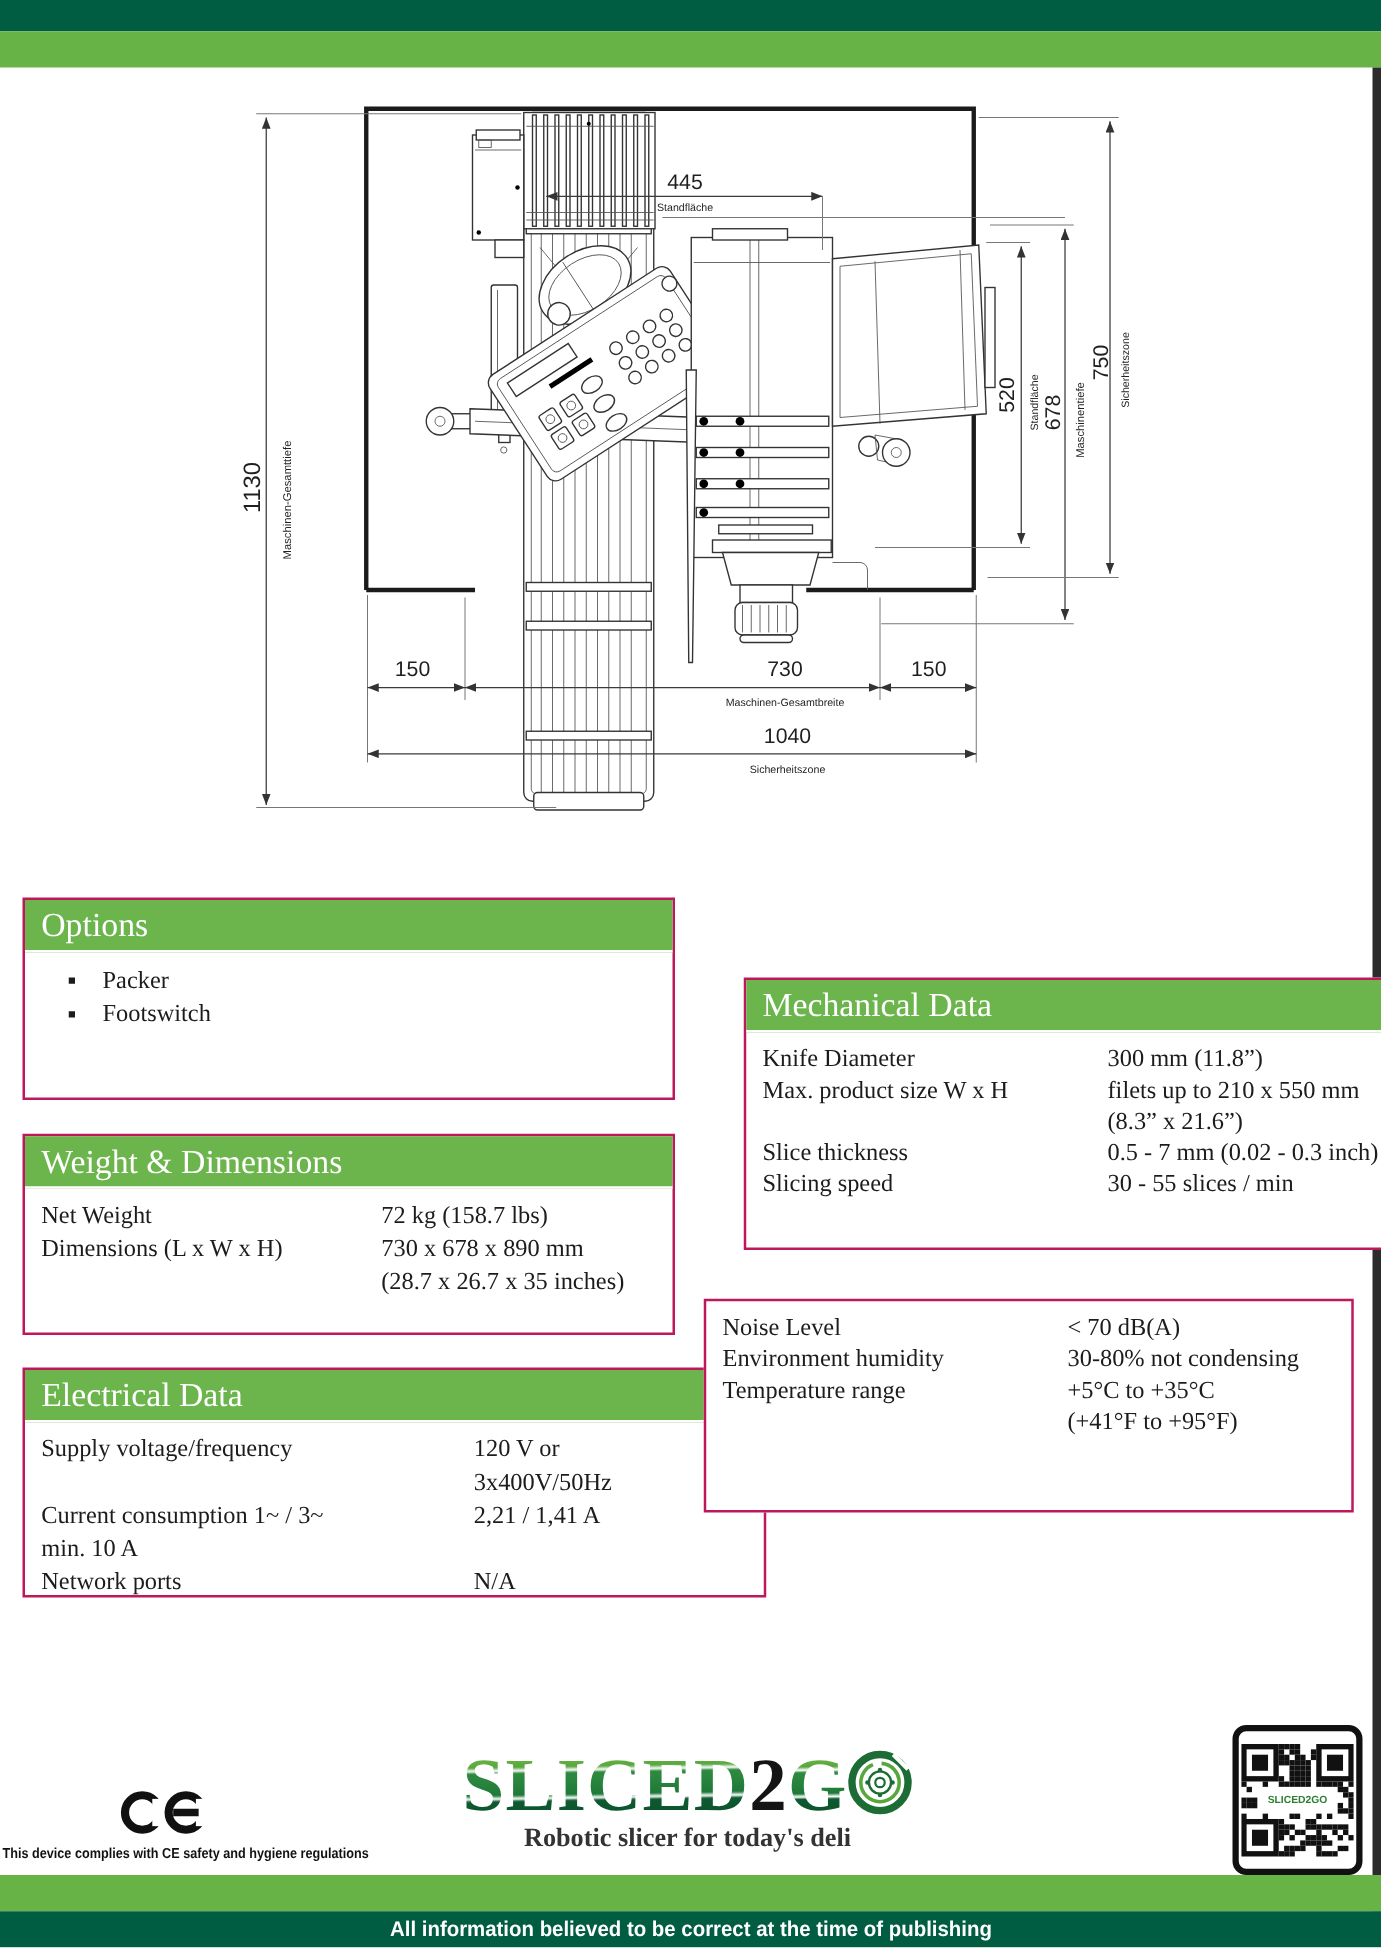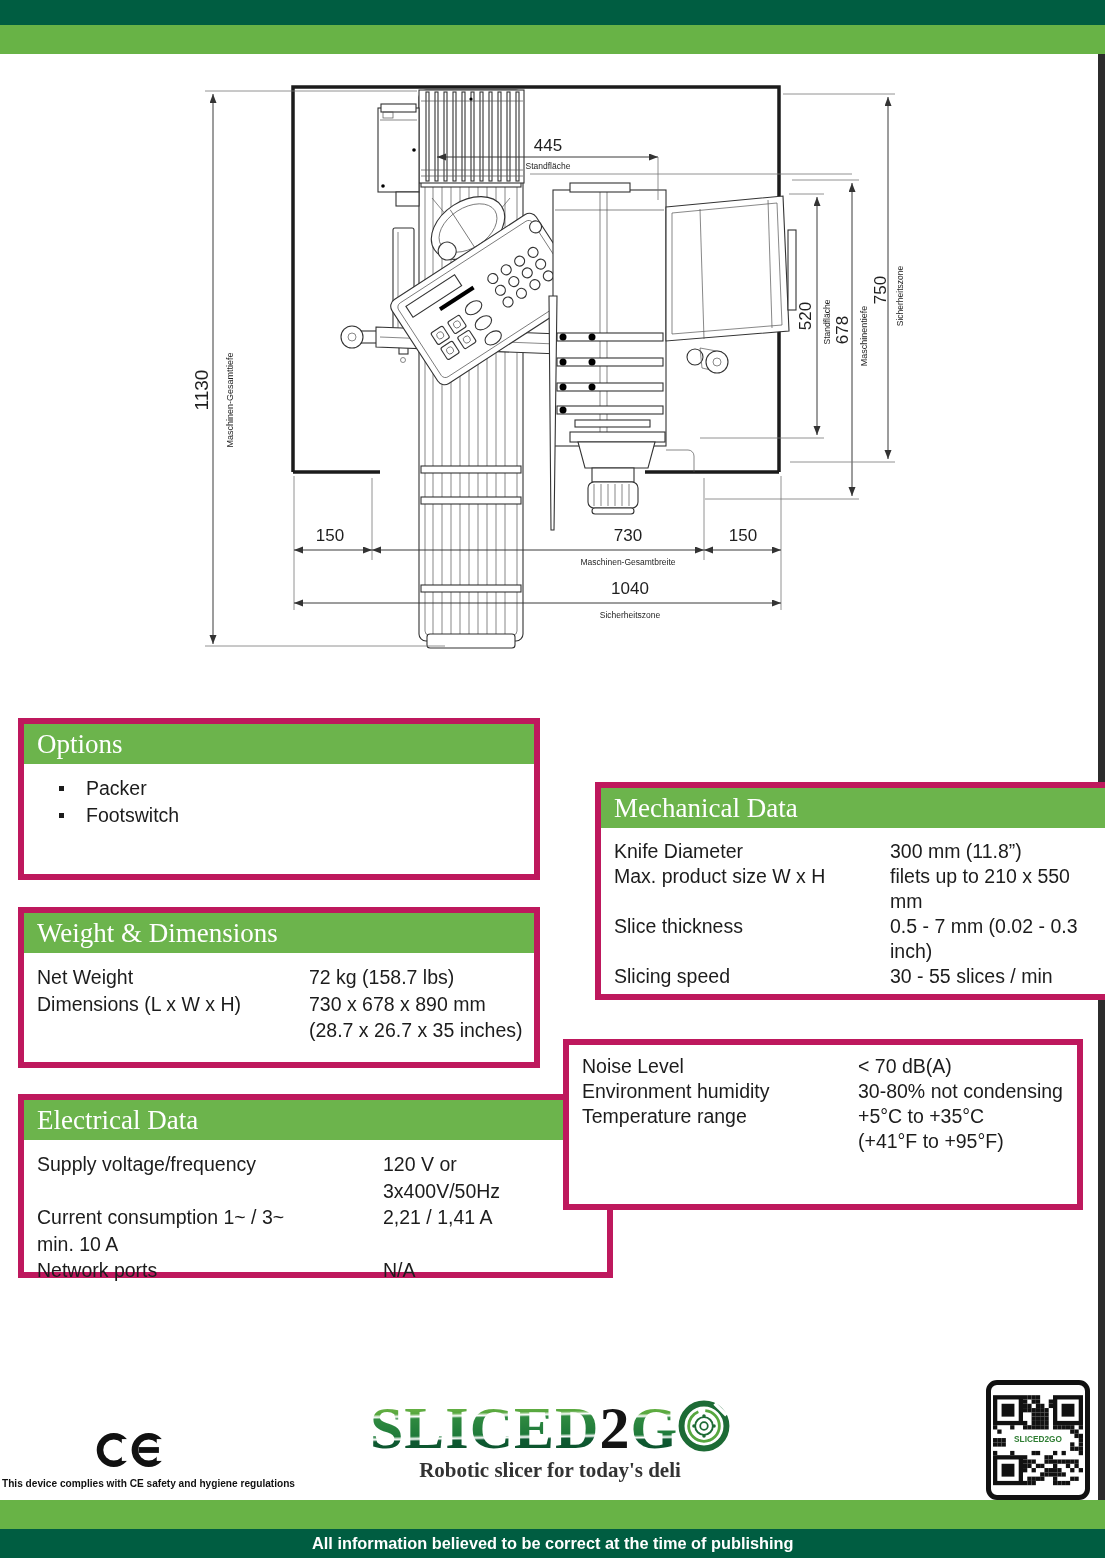--- a/index.html
+++ b/index.html
@@ -8,25 +8,25 @@
   
   .bar{position:absolute;left:0;width:1105px;}
   .bar-top-dark{top:0;height:25px;background:#005D41;}
   .bar-top-light{top:25px;height:29px;background:#68B346;}
   .bar-bot-light{top:1500px;height:29px;background:#68B346;}
   .bar-bot-dark{top:1529px;height:29px;background:#005D41;display:flex;align-items:center;justify-content:center;}
   .bar-bot-dark span{color:#fff;font-weight:bold;font-size:17px;transform:scaleX(.96);}
   .edge-strip{position:absolute;left:1098px;top:54px;width:7px;height:1475px;background:#2c2c2c;}
 
   
-  .spec-box{position:absolute;background:#fff;border:6px solid #be185d;box-sizing:border-box;}
+  .spec-box{position:absolute;background:#fff;border:2px solid #be185d;box-sizing:border-box;}
   .spec-head{background:#6CB44C;color:#fff;font-family:"Liberation Serif","DejaVu Serif",serif;
              font-size:27px;line-height:40px;height:42px;padding:0 0 0 13px;box-sizing:border-box;
              border-bottom:2px solid #fff;}
-  .spec-body{padding:9px 10px 0 13px;font-size:19.5px;color:#1c1c1c;}
+  .spec-body{padding:9px 10px 0 13px;font-size:19.5px;color:#1c1c1c;font-family:Liberation Serif, serif;}
   .spec-row{display:grid;line-height:26.5px;}
   .w-col .spec-row{grid-template-columns:272px 1fr;}
   .e-col .spec-row{grid-template-columns:346px 1fr;}
   .m-col .spec-row{grid-template-columns:276px 1fr;line-height:25px;}
   .opt-item{display:flex;align-items:center;line-height:27px;}
   .opt-bullet{width:5px;height:5px;background:#1c1c1c;margin:0 22px 0 22px;flex:none;}
 
   
   .drawing{position:absolute;left:0;top:60px;}
   .m1{fill:#fff;stroke:#333;stroke-width:1.1;}
@@ -361,20 +361,24 @@
   <div class="spec-box m-col" style="left:563px;top:782px;width:520px;height:218px;margin-left:32px;">
     <div class="spec-head">Mechanical Data</div>
     <div class="spec-body">
       <div class="spec-row">
         <span>Knife Diameter</span>
         <span>300 mm (11.8”)</span>
       </div>
       <div class="spec-row">
         <span>Max. product size W x H</span>
         <span>filets up to 210 x 550 mm</span>
+      </div>
+      <div class="spec-row">
+        <span></span>
+        <span>(8.3” x 21.6”)</span>
       </div>
       <div class="spec-row">
         <span>Slice thickness</span>
         <span>0.5 - 7 mm (0.02 - 0.3 inch)</span>
       </div>
       <div class="spec-row">
         <span>Slicing speed</span>
         <span>30 - 55 slices / min</span>
       </div>
     </div>

